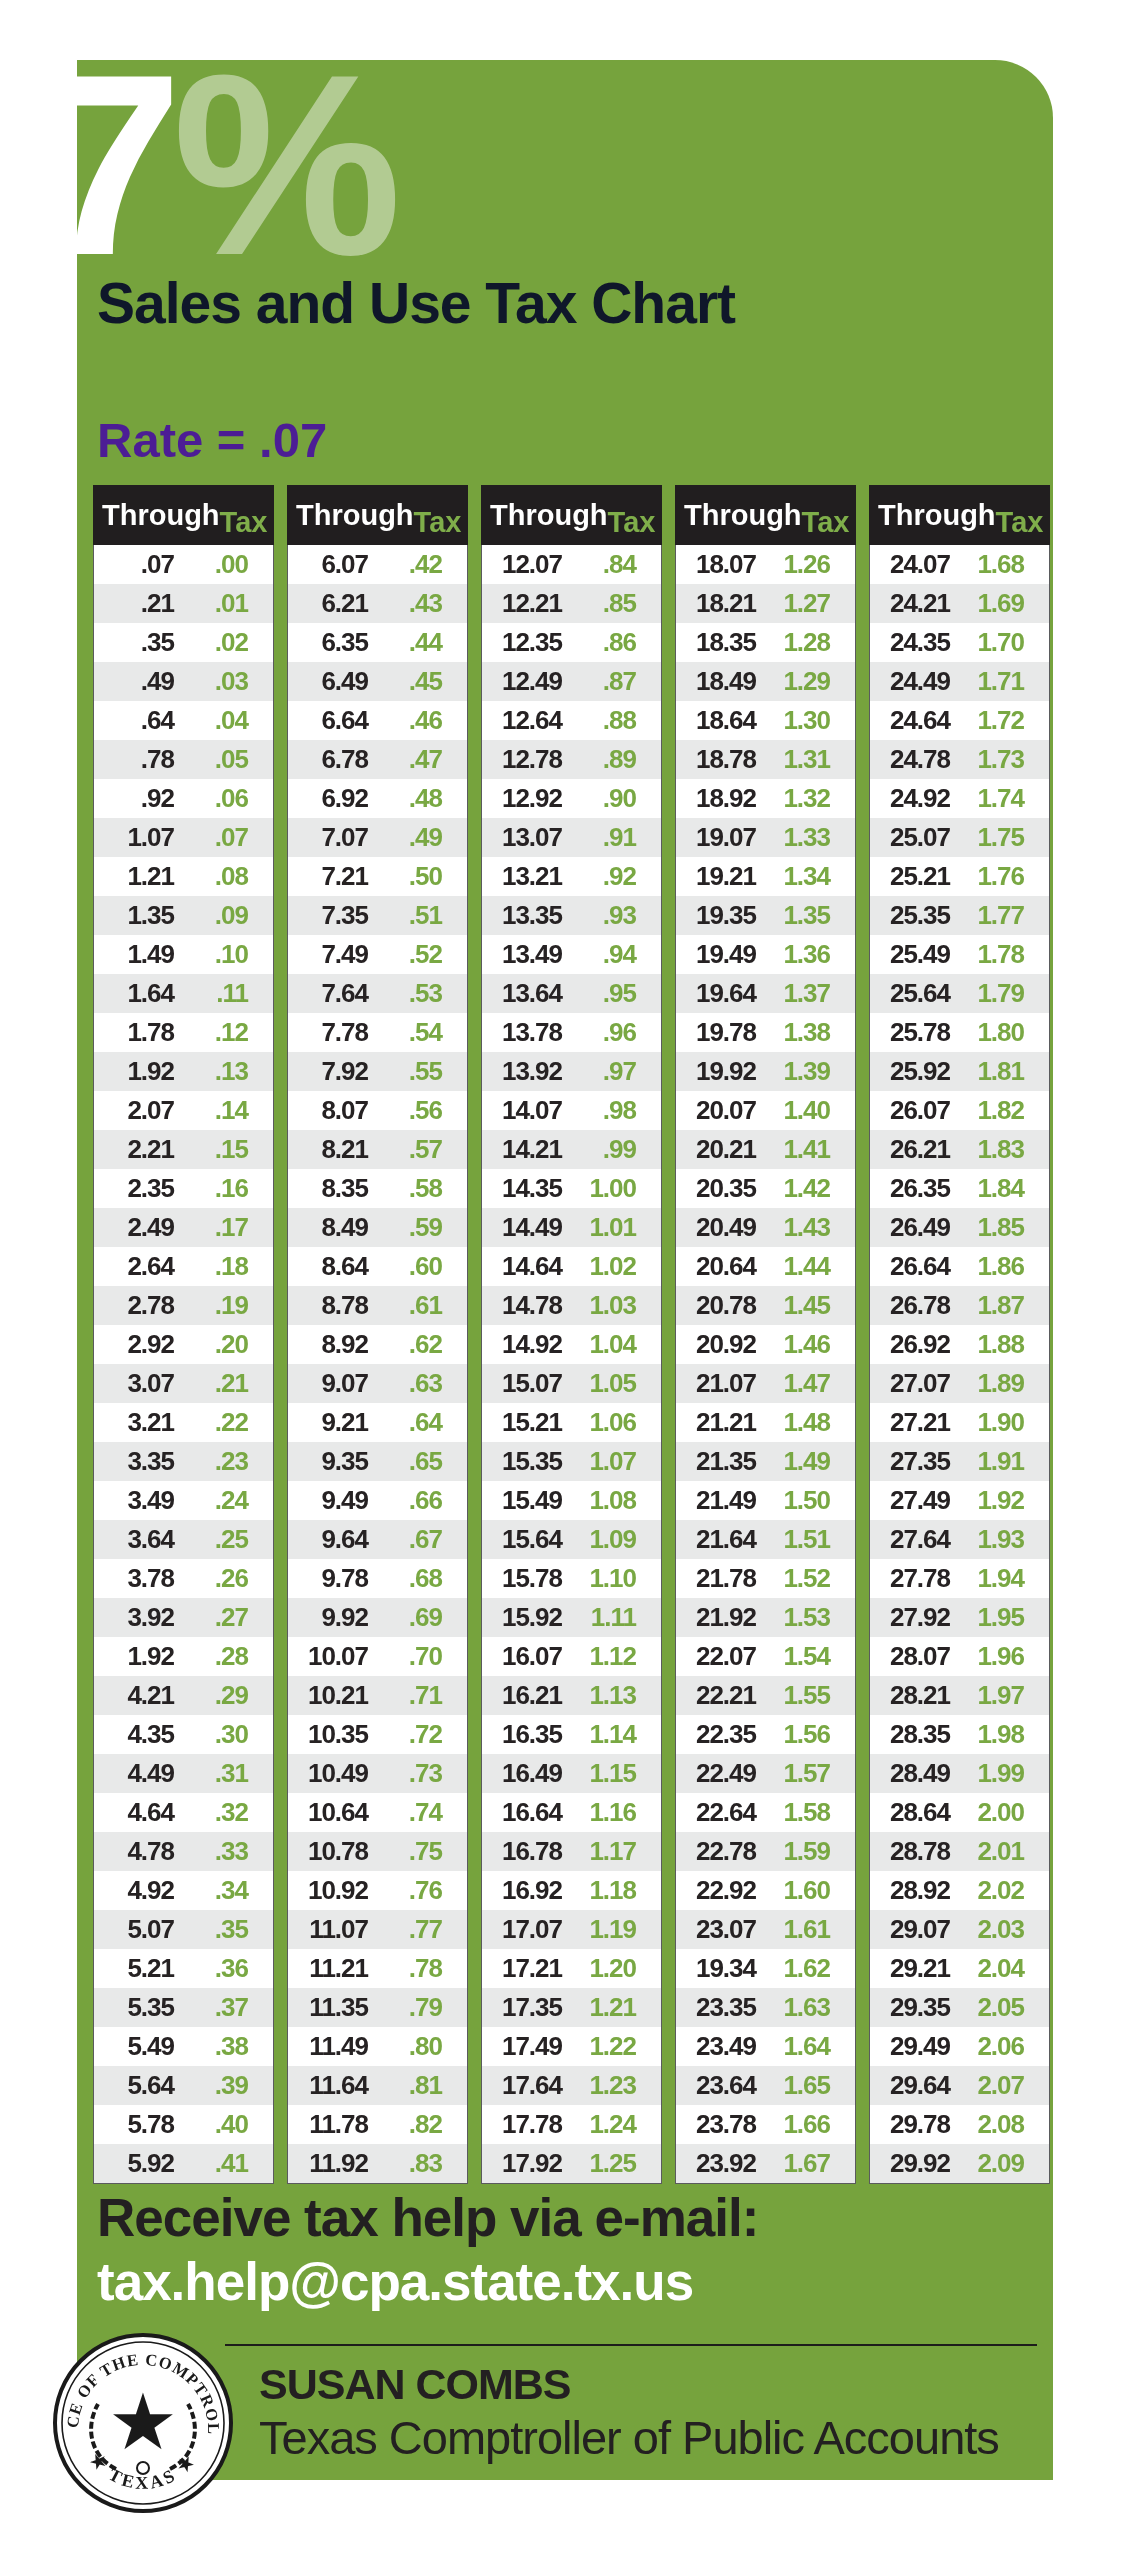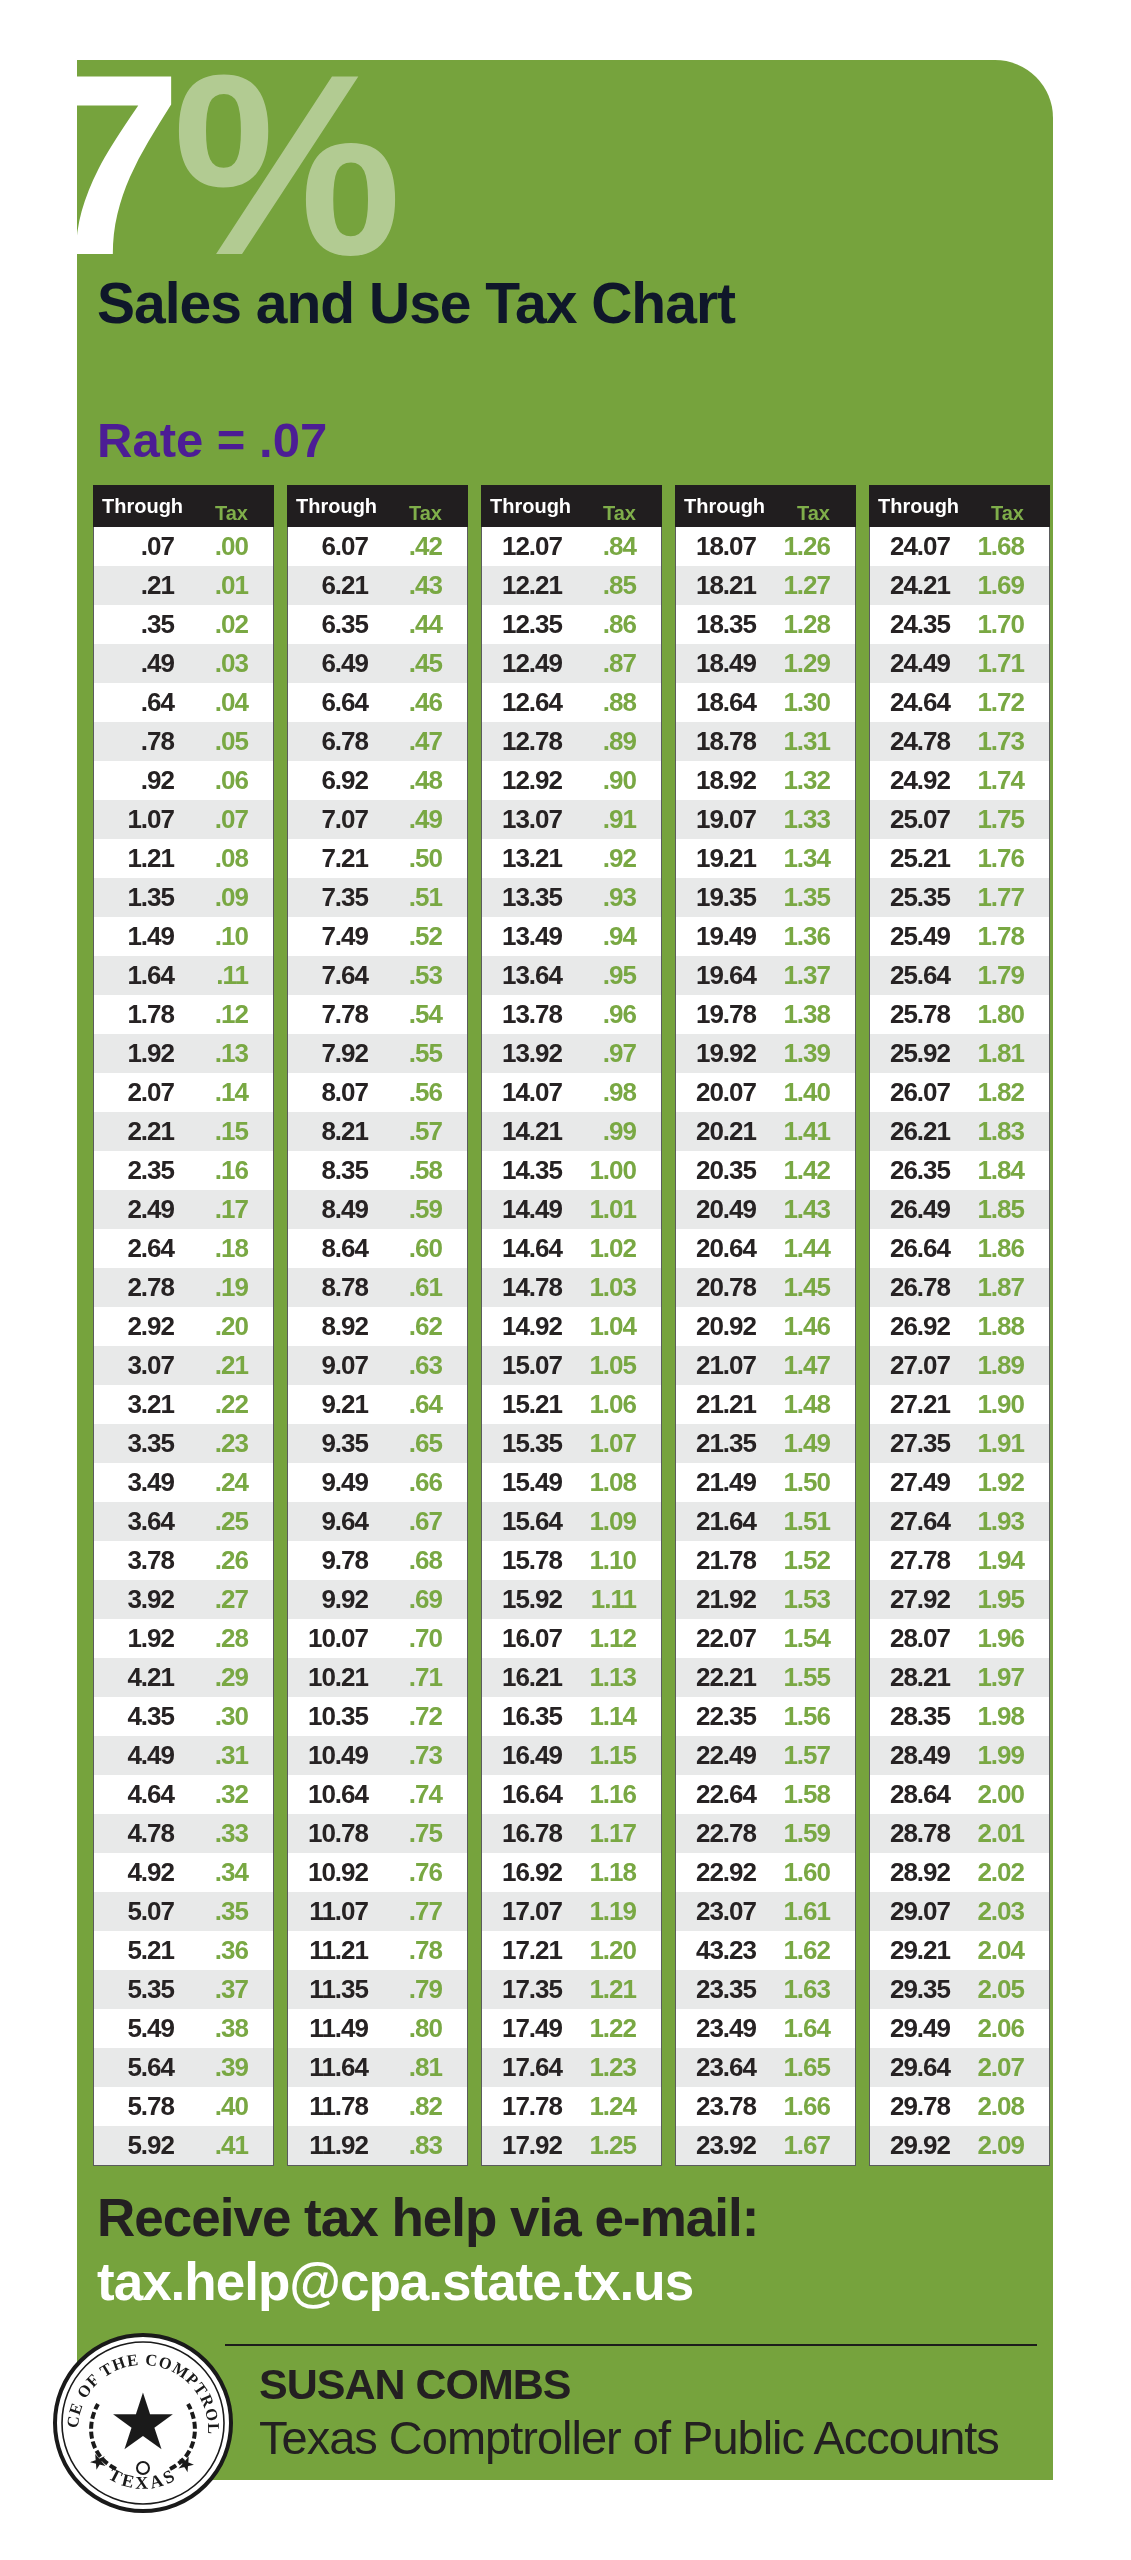--- a/index.html
+++ b/index.html
@@ -41,22 +41,22 @@
   
   .tables{
     position:absolute;left:16px;top:425px;width:957px;
     display:flex;gap:13px;
   }
   .taxtable{
     width:181px;background:#ffffff;border:1px solid #5a5b5d;
     box-sizing:border-box;
   }
   .thead{
-    height:42px;background:#211e1f;display:flex;align-items:center;
-    font-size:20px;font-weight:bold;
+    height:60px;background:#211e1f;display:flex;align-items:center;
+    font-size:29px;font-weight:bold;
     margin:-1px -1px 0 -1px;
   }
   .th-through{flex:1;color:#ffffff;padding-left:9px;}
   .th-tax{color:#7fae4a;text-align:right;padding-right:26px;width:78px;margin-top:14px;}
   .trow{
     height:39px;display:flex;align-items:center;background:#ffffff;
     font-size:26px;font-weight:bold;
   }
   .trow.alt{background:#e8e9e9;}
   .c-through{flex:0 0 80px;text-align:right;color:#262223;letter-spacing:-1px;}
@@ -760,21 +760,21 @@
           </div>
           <div class="trow">
             <span class="c-through">22.92</span>
             <span class="c-tax">1.60</span>
           </div>
           <div class="trow alt">
             <span class="c-through">23.07</span>
             <span class="c-tax">1.61</span>
           </div>
           <div class="trow">
-            <span class="c-through">43.23</span>
+            <span class="c-through">19.34</span>
             <span class="c-tax">1.62</span>
           </div>
           <div class="trow alt">
             <span class="c-through">23.35</span>
             <span class="c-tax">1.63</span>
           </div>
           <div class="trow">
             <span class="c-through">23.49</span>
             <span class="c-tax">1.64</span>
           </div>

